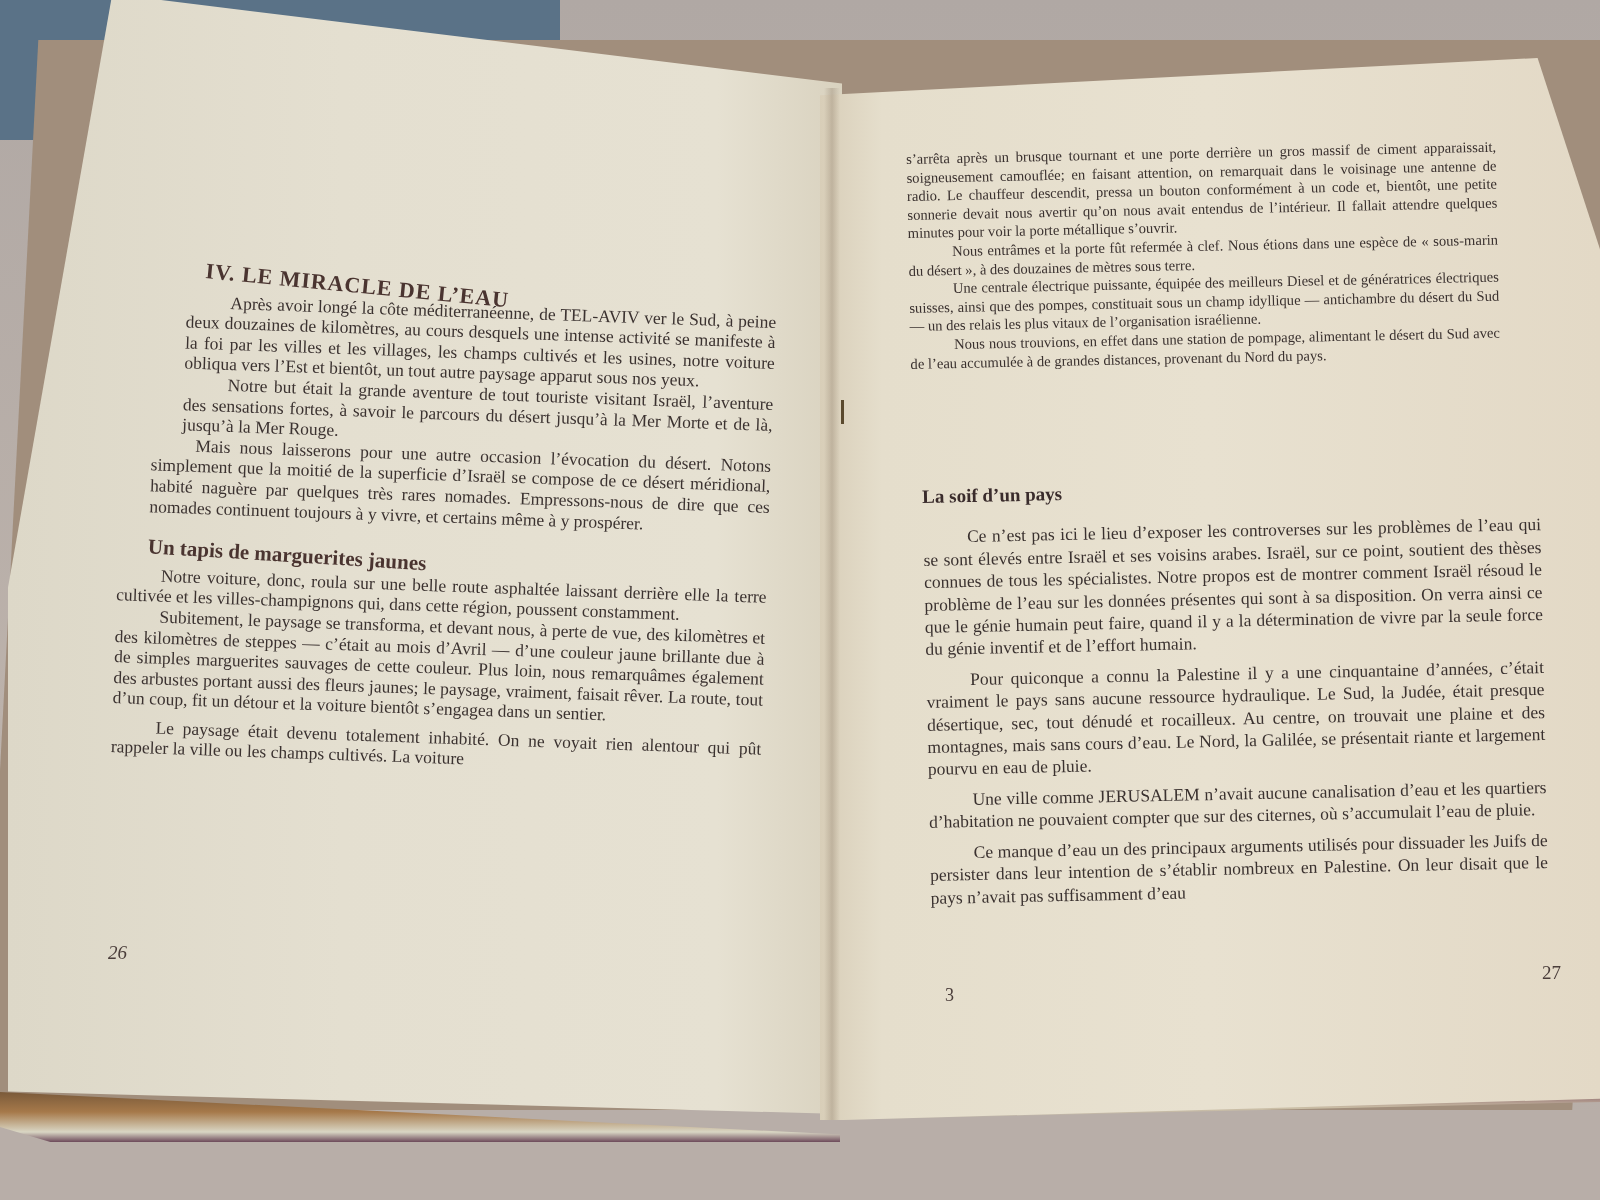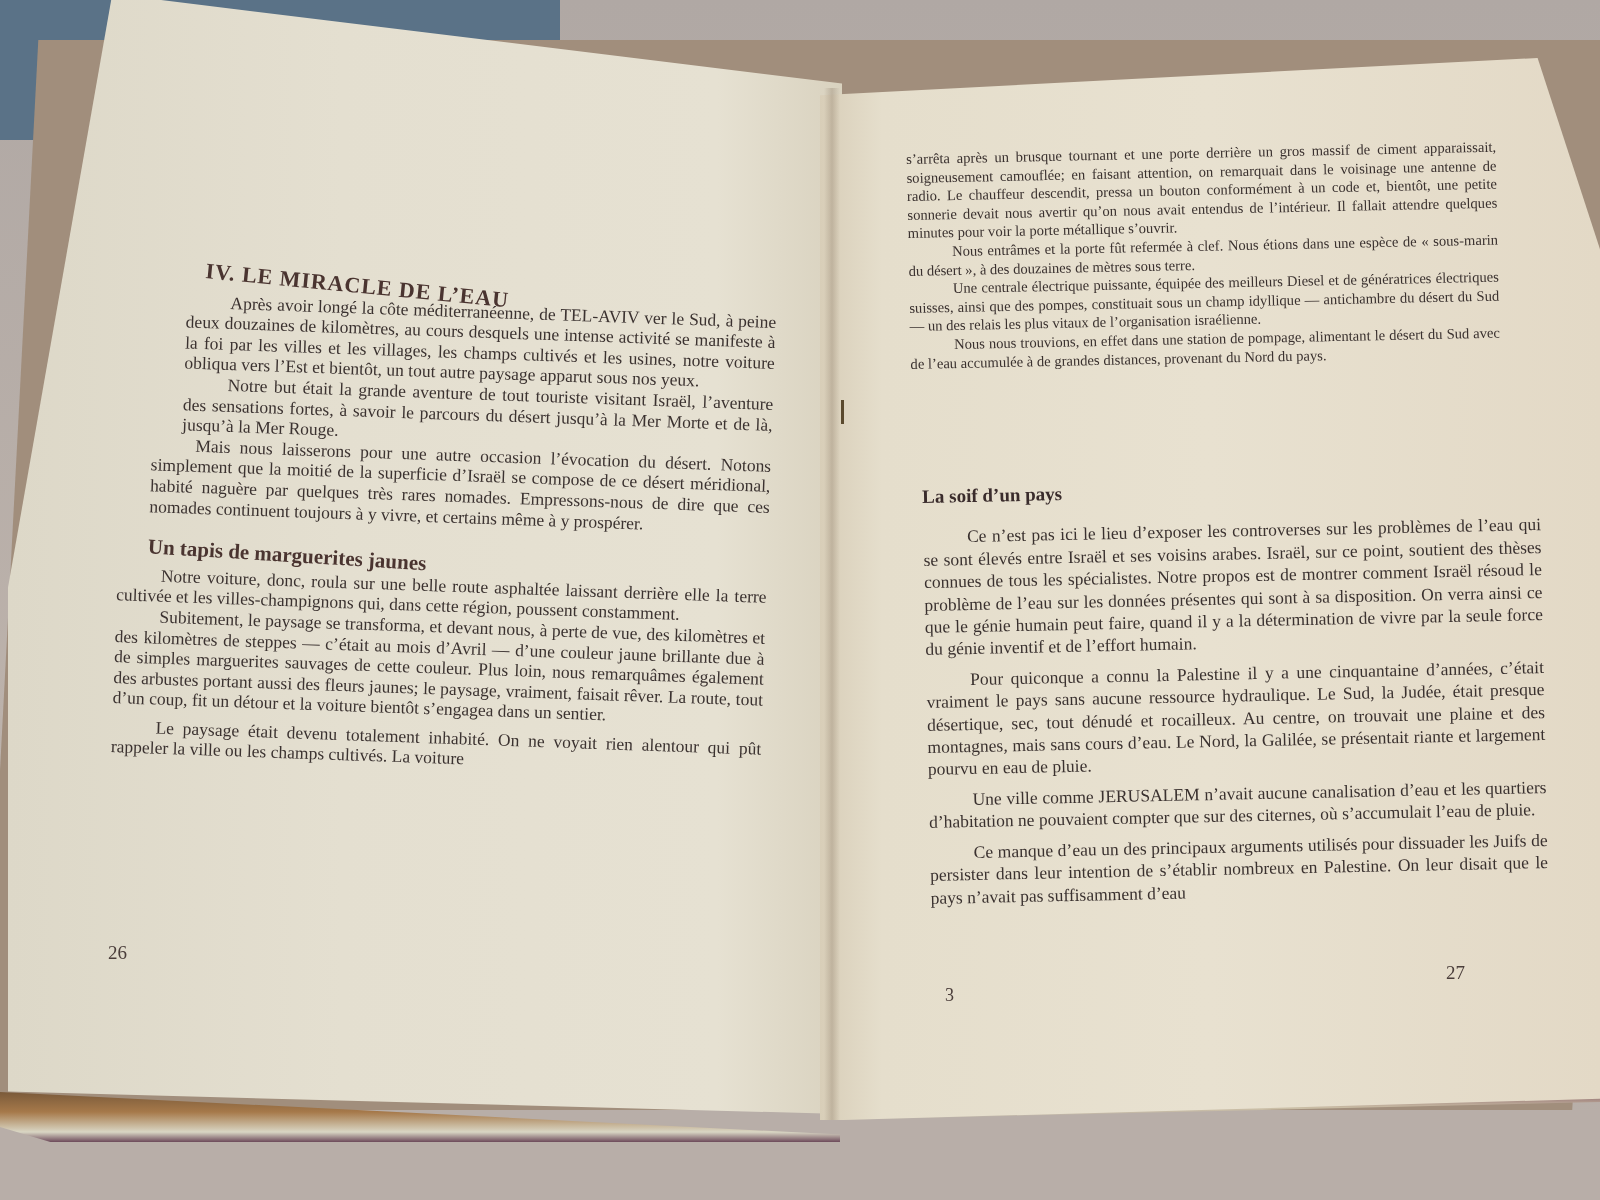--- a/index.html
+++ b/index.html
@@ -158,22 +158,22 @@
     .text-left .block1 { margin-left: 70px; width: 590px; }
     .text-left .block2 { margin-left: 40px; width: 620px; }
     .text-left .block3 { margin-left: 10px; width: 650px; }
     .spacer-small { height: 8px; }
 
     .page-number {
       position: absolute;
       font-size: 19px;
       color: #4a3d3a;
     }
-    .pn-left { left: 108px; top: 942px; }
-    .pn-right { left: 1446px; top: 962px; font-family: Liberation Serif, serif; }
+    .pn-left { left: 108px; top: 942px; font-style: italic; }
+    .pn-right { left: 1542px; top: 962px; font-family: Liberation Serif, serif; }
     .pn-signature { left: 945px; top: 985px; font-size: 18px; }
   </style>
 </head>
 <body>
 
 <div class="scene">
   <div class="blue-cloth"></div>
   <div class="blue-left"></div>
   <div class="brown-board"></div>
   <div class="table-floor"></div>

